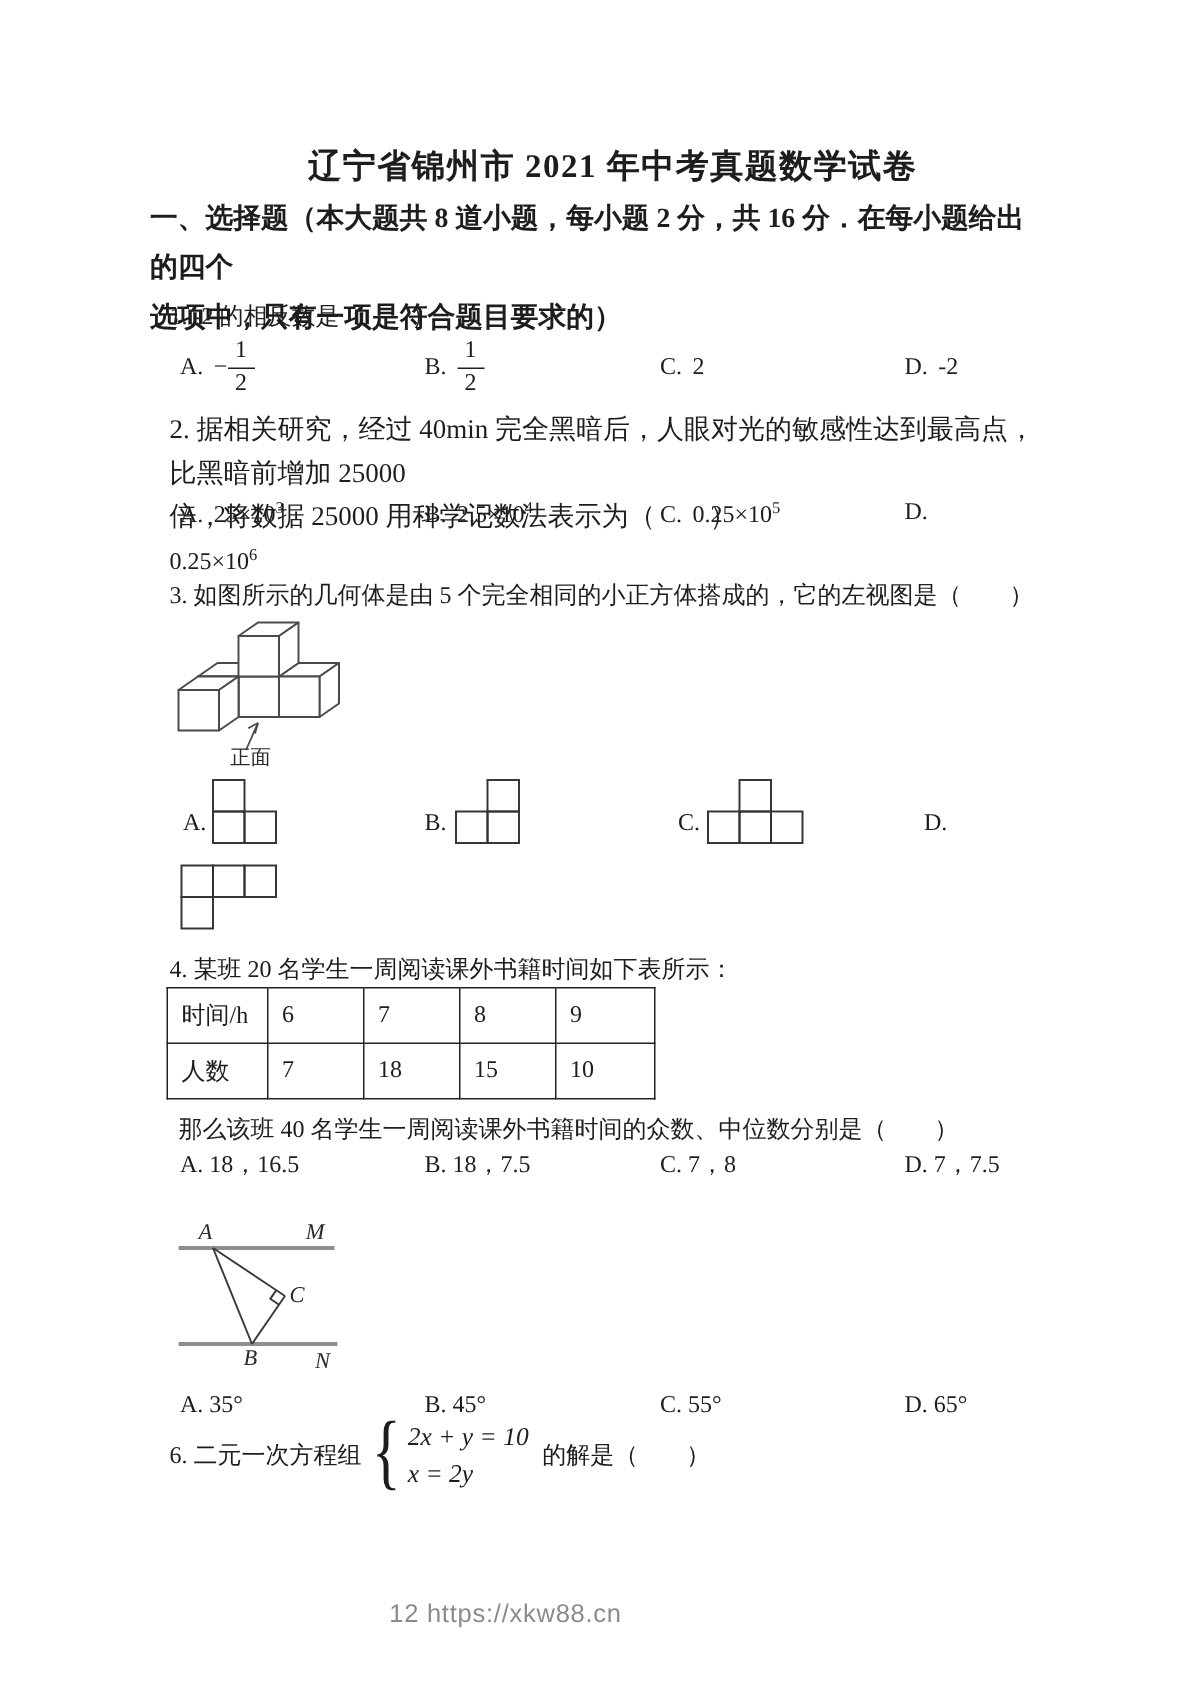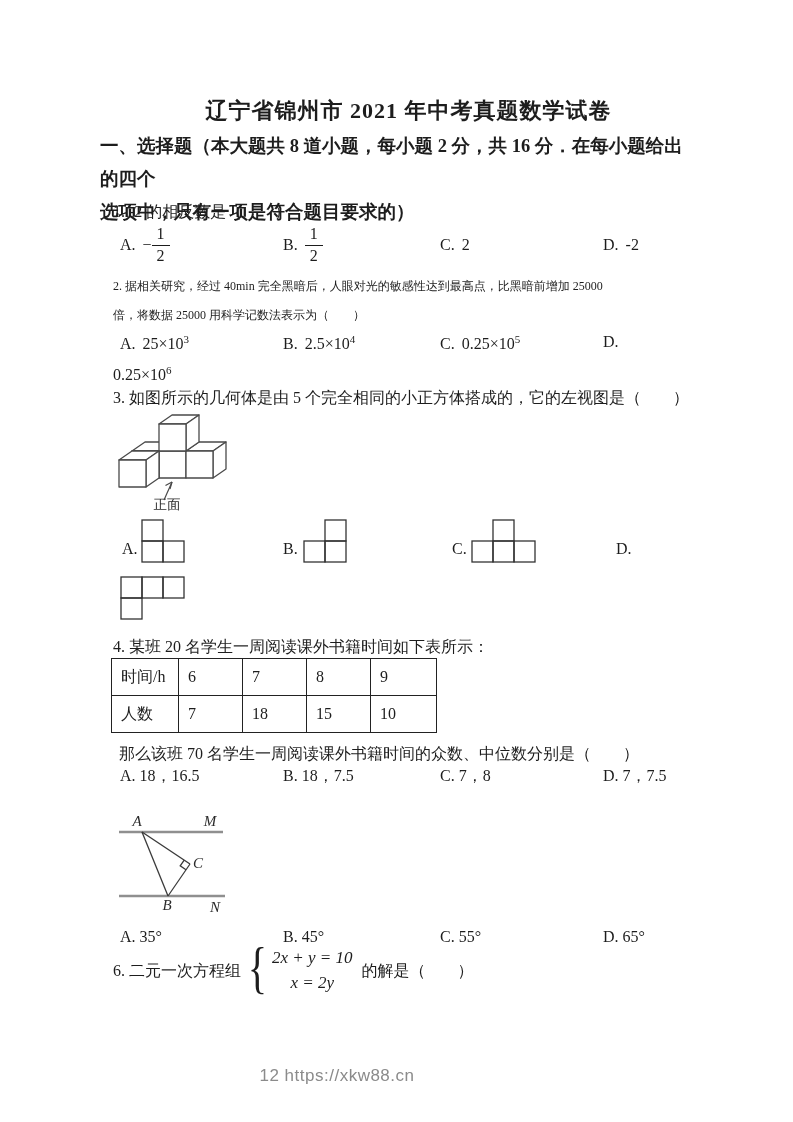--- a/index.html
+++ b/index.html
@@ -6,40 +6,40 @@
   .page {
     position:relative; width:793px; height:1122px; background:#fff; overflow:hidden;
     font-family:"Liberation Serif","DejaVu Serif",serif; color:#1d1d1d;
   }
   .abs { position:absolute; }
   .title { left:12px; top:96px; width:793px; text-align:center;
            font-size:22px; font-weight:bold; letter-spacing:1px; }
   .heading { left:100px; top:130px; width:600px; font-size:18.5px;
              font-weight:bold; line-height:33px; }
   .stem { font-size:16px; line-height:25px; white-space:nowrap; }
-  .para { font-size:12px; line-height:29px; }
+  .para { font-size:18px; line-height:29px; }
   .row { left:100px; width:640px; }
   .opt { position:absolute; top:0; font-size:16px; white-space:nowrap; }
   .o1 { left:20px; } .o2 { left:183px; } .o3 { left:340px; } .o4 { left:503px; }
   .optlabel { margin-right:7px; }
   .q1opts .opt { display:flex; align-items:center; height:50px; }
   .frac { display:inline-block; text-align:center; vertical-align:middle;
           font-size:16px; line-height:1.15; }
   .frac .num { display:block; border-bottom:1.3px solid #1d1d1d; padding:0 5px 1px; }
   .frac .den { display:block; padding-top:1px; }
   sup { font-size:11px; }
   .mi { font-style:italic; }
   table.qtable { border-collapse:collapse; }
   table.qtable td { border:1.4px solid #222; height:36px; padding:0 0 0 9px;
                     font-size:16px; vertical-align:middle; }
   .c0 { width:57px; } .c1,.c2,.c3 { width:54px; } .c4 { width:56px; }
   .q6row { display:flex; align-items:center; height:58px; }
   .brace { font-size:56px; font-weight:400; line-height:52px;
            transform:scaleX(0.72); margin:0 1px 4px 3px; }
-  .eqcol { display:inline-flex; flex-direction:column; align-items:center;
+  .eqcol { display:inline-flex; flex-direction:column; align-items:flex-start;
            gap:5px; font-size:17px; }
   .footer { left:0; top:1066px; width:674px; text-align:center;
             font-family:"Liberation Sans","DejaVu Sans",sans-serif;
             font-size:17px; color:#8b8b8b; letter-spacing:0.5px; }
   svg text { font-family:"Liberation Serif","DejaVu Serif",serif; }
   svg .figlabel { font-style:italic; font-size:15px; fill:#2a2a2a; }
   svg .sq { fill:none; stroke:#333; stroke-width:1.3; }
 </style>
 </head>
 <body>
@@ -172,21 +172,21 @@
       </tr>
       <tr>
         <td>人数</td>
         <td>7</td>
         <td>18</td>
         <td>15</td>
         <td>10</td>
       </tr>
     </tbody>
   </table>
-  <div class="abs stem" style="left:119px;top:741px;">那么该班 70 名学生一周阅读课外书籍时间的众数、中位数分别是（　　）</div>
+  <div class="abs stem" style="left:119px;top:741px;">那么该班 40 名学生一周阅读课外书籍时间的众数、中位数分别是（　　）</div>
   <div class="abs row" style="top:766px;height:22px;">
     <span class="opt o1">A. 18，16.5</span>
     <span class="opt o2">B. 18，7.5</span>
     <span class="opt o3">C. 7，8</span>
     <span class="opt o4">D. 7，7.5</span>
   </div>
 
 
   <svg class="abs" style="left:117px;top:812px;" width="115" height="103" viewBox="0 0 115 103">
     <line x1="2" y1="20" x2="106" y2="20" stroke="#8f8f8f" stroke-width="2.6"></line>

